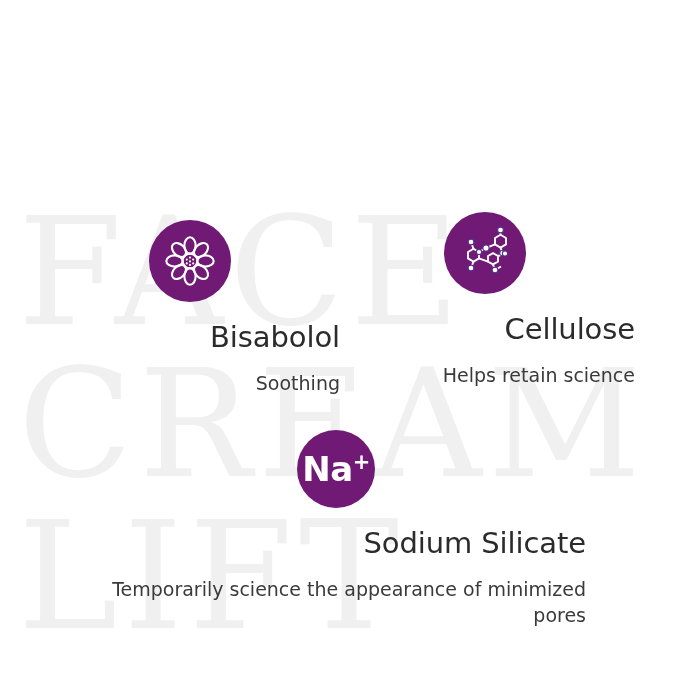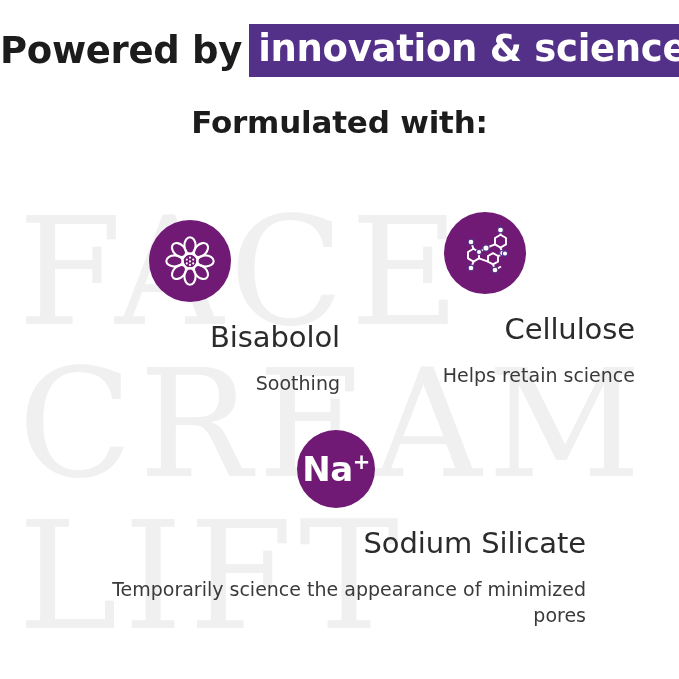--- a/index.html
+++ b/index.html
@@ -156,25 +156,21 @@
 <div id="canvas">
 
   <div class="watermark">
     <div class="watermark-line">FACE</div>
     <div class="watermark-line">CREAM</div>
     <div class="watermark-line">LIFT</div>
   </div>
 
   <div class="content">
 
-    <div class="headline">
-      <span class="headline-plain">Powered by</span><span class="headline-highlight">innovation &amp; science</span>
-    </div>
-
-    <div class="subheading">Formulated with:</div>
+
 
     <div class="ingredient ing-bisabolol">
       <div class="icon-circle">
         <svg width="56" height="56" viewBox="0 0 56 56" aria-hidden="true">
           <g fill="none" stroke="#ffffff" stroke-width="2.1">
             <ellipse cx="28" cy="12.5" rx="5.6" ry="8.2"></ellipse>
             <ellipse cx="28" cy="43.5" rx="5.6" ry="8.2"></ellipse>
             <ellipse cx="12.5" cy="28" rx="8.2" ry="5.6"></ellipse>
             <ellipse cx="43.5" cy="28" rx="8.2" ry="5.6"></ellipse>
             <ellipse cx="17" cy="17" rx="5.6" ry="8.2" transform="rotate(-45 17 17)"></ellipse>

